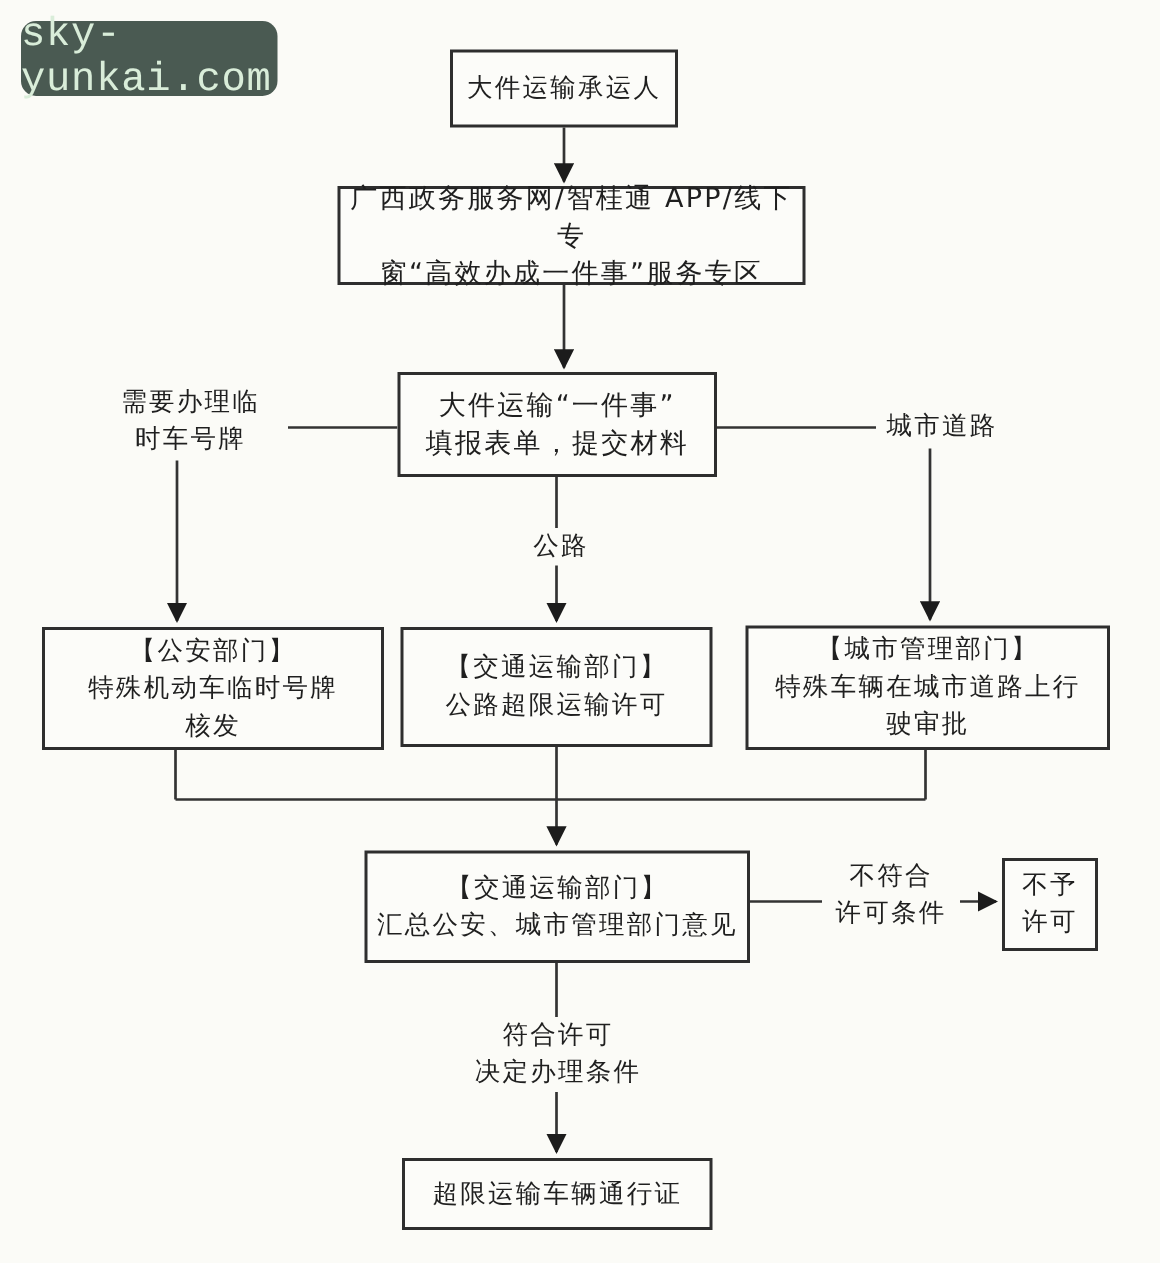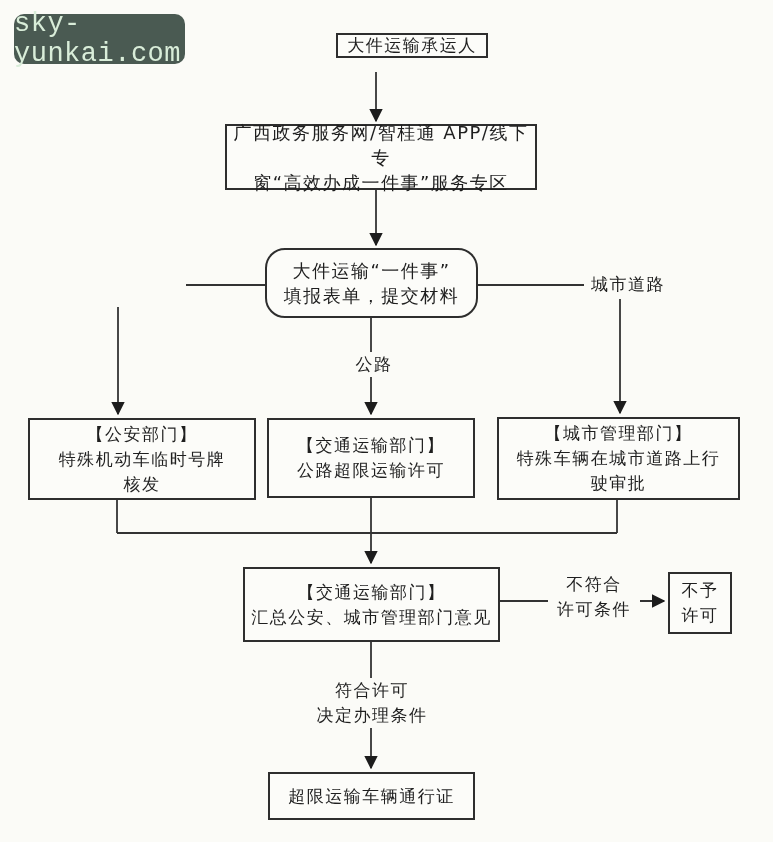--- a/index.html
+++ b/index.html
@@ -64,30 +64,30 @@
       <path d="M500 601 L552 601"></path>
       <path d="M628 601 L664 601" marker-end="url(#arw)"></path>
       <path d="M371 641 L371 768" marker-end="url(#arw)"></path>
     </g>
   </svg>
 
   <div class="watermark">
     <span>sky-yunkai.com</span>
   </div>
 
-  <div class="box" style="left:300px;top:33px;width:152px;height:25px;margin-left:36px;">
+  <div class="box" style="left:300px;top:33px;width:152px;height:52px;">
     <div>大件运输承运人</div>
   </div>
 
   <div class="box" style="left:225px;top:124px;width:312px;height:66px;font-size:18px;">
     <div>广西政务服务网/智桂通 APP/线下专</div>
     <div>窗“高效办成一件事”服务专区</div>
   </div>
 
-  <div class="box" style="left:265px;top:248px;width:213px;height:70px;font-size:18px;border-radius:20px;">
+  <div class="box" style="left:265px;top:248px;width:213px;height:70px;font-size:18px;">
     <div>大件运输“一件事”</div>
     <div>填报表单，提交材料</div>
   </div>
 
   <div class="box" style="left:28px;top:418px;width:228px;height:82px;">
     <div>【公安部门】</div>
     <div>特殊机动车临时号牌</div>
     <div>核发</div>
   </div>
 
@@ -109,20 +109,24 @@
 
   <div class="box" style="left:668px;top:572px;width:64px;height:62px;">
     <div>不予</div>
     <div>许可</div>
   </div>
 
   <div class="box" style="left:268px;top:772px;width:207px;height:48px;">
     <div>超限运输车辆通行证</div>
   </div>
 
+  <div class="edge-label" style="left:62px;top:256px;width:130px;">
+    <div>需要办理临</div>
+    <div>时车号牌</div>
+  </div>
 
   <div class="edge-label" style="left:340px;top:352px;width:68px;">
     <div>公路</div>
   </div>
 
   <div class="edge-label" style="left:586px;top:272px;width:84px;">
     <div>城市道路</div>
   </div>
 
   <div class="edge-label" style="left:548px;top:572px;width:92px;">

